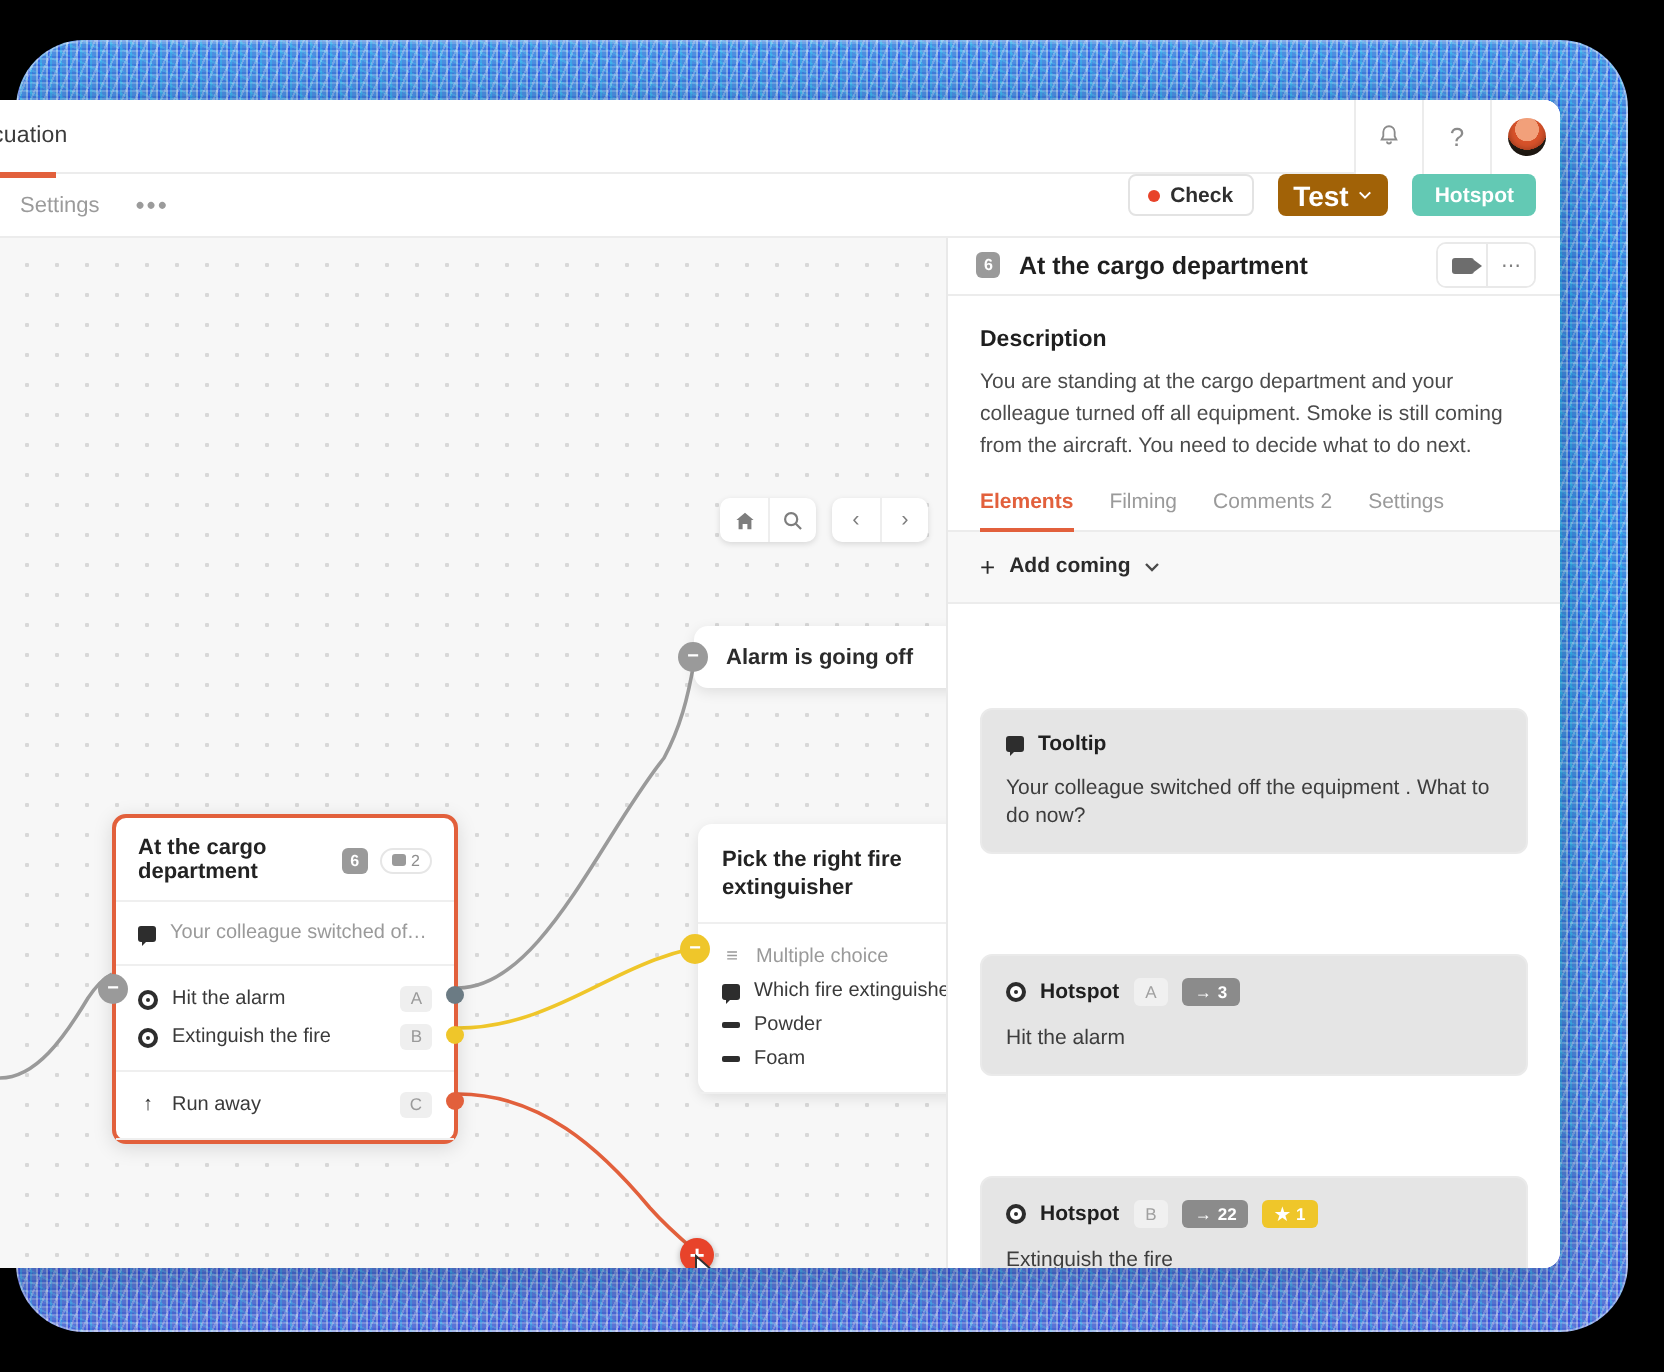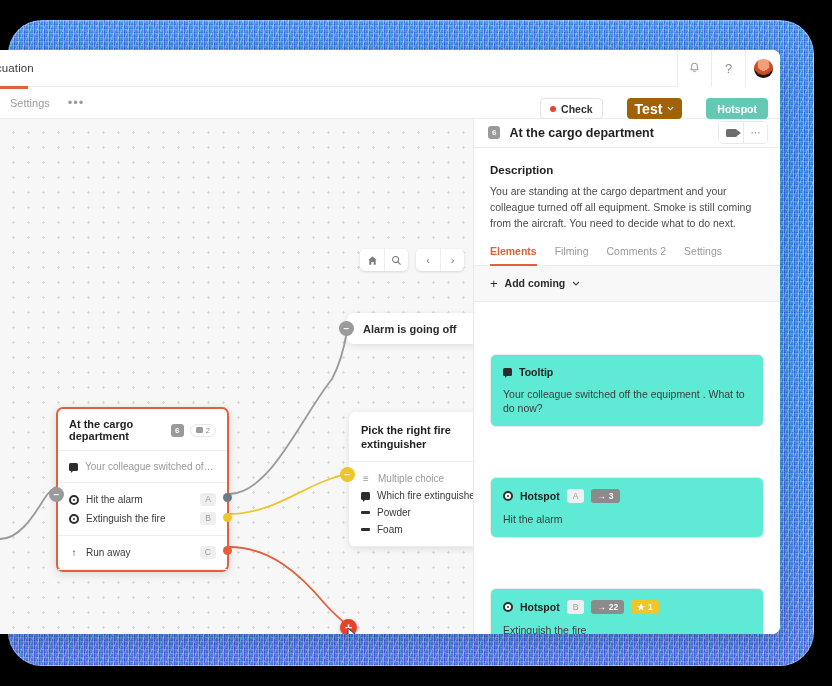--- a/index.html
+++ b/index.html
@@ -78,21 +78,21 @@
   }
   .tab-item {
     font-size: 11px; color: #9b9b9b; padding: 0 10px; cursor: pointer; line-height: 32px;
   }
   .tab-item:first-of-type { margin-left: 6px; }
   .tab-dots { color:#9b9b9b; font-size: 13px; letter-spacing:1px; cursor:pointer; padding: 0 8px; }
 
   
   .toolbar-right {
     position: absolute; right: 12px; top: 0; height: 32px;
-    display: flex; align-items: flex-end; gap: 24px;
+    display: flex; align-items: flex-start; gap: 12px;
   }
   .btn-check {
     display: flex; align-items: center; gap: 5px;
     height: 21px; padding: 0 9px; border: 1px solid #e3e3e3; border-radius: 4px;
     font-size: 10.5px; font-weight: bold; color: #2f2f2f; background: #fff; cursor: pointer;
   }
   .dot-red { width: 6px; height: 6px; border-radius: 50%; background: #e8432a; display:inline-block; }
   .btn-test {
     display: flex; align-items: center; gap: 5px;
     height: 21px; padding: 0 8px; border-radius: 4px;
@@ -221,21 +221,21 @@
 
   .add-element {
     display: flex; align-items: center; gap: 7px; padding: 10px 16px;
     background: #f8f8f8; border-bottom: 1px solid #ececec; font-size: 10.5px;
     font-weight: bold; color: #2b2b2b; cursor: pointer;
   }
   .add-element .plus { font-size: 13px; font-weight: normal; color:#2b2b2b; }
   .add-element .chev { color: #6b6b6b; font-size: 9px; }
 
   .el-list { padding: 13px 16px; display: flex; flex-direction: column; gap: 11px; overflow-y: auto; }
-  .el-card { border: 1px solid #eaeaea; border-radius: 6px; padding: 11px 12px; background: #5eead4; margin-top: 39px; }
+  .el-card { border: 1px solid #eaeaea; border-radius: 6px; padding: 11px 12px; background: #e5e5e5; margin-top: 39px; }
   .el-top { display: flex; align-items: center; gap: 7px; margin-bottom: 9px; }
   .el-type { font-size: 10.5px; font-weight: bold; color: #1f1f1f; }
   .el-text { font-size: 10.5px; color: #3d3d3d; line-height: 14px; }
   .chip-key { background: #f0f0f0; color: #a0a0a0; font-size: 8.5px; border-radius: 3px; padding: 2px 6px; line-height: 10px; }
   .chip-goto { background: #8b8b8b; color: #fff; font-size: 8.5px; font-weight:bold; border-radius: 3px; padding: 2px 6px; line-height: 10px; display:flex; align-items:center; gap:3px;}
   .chip-star-y { background: #efc62a; color: #fff; font-size: 8.5px; font-weight:bold; border-radius: 3px; padding: 2px 6px; line-height: 10px; display:flex; align-items:center; gap:3px;}
   .chip-star-r { background: #e8432a; color: #fff; font-size: 8.5px; font-weight:bold; border-radius: 3px; padding: 2px 6px; line-height: 10px; display:flex; align-items:center; gap:3px;}
 
   svg.edges { position: absolute; left: 0; top: 0; width: 473px; height: 515px; z-index: 2; pointer-events: none; }
 </style>

